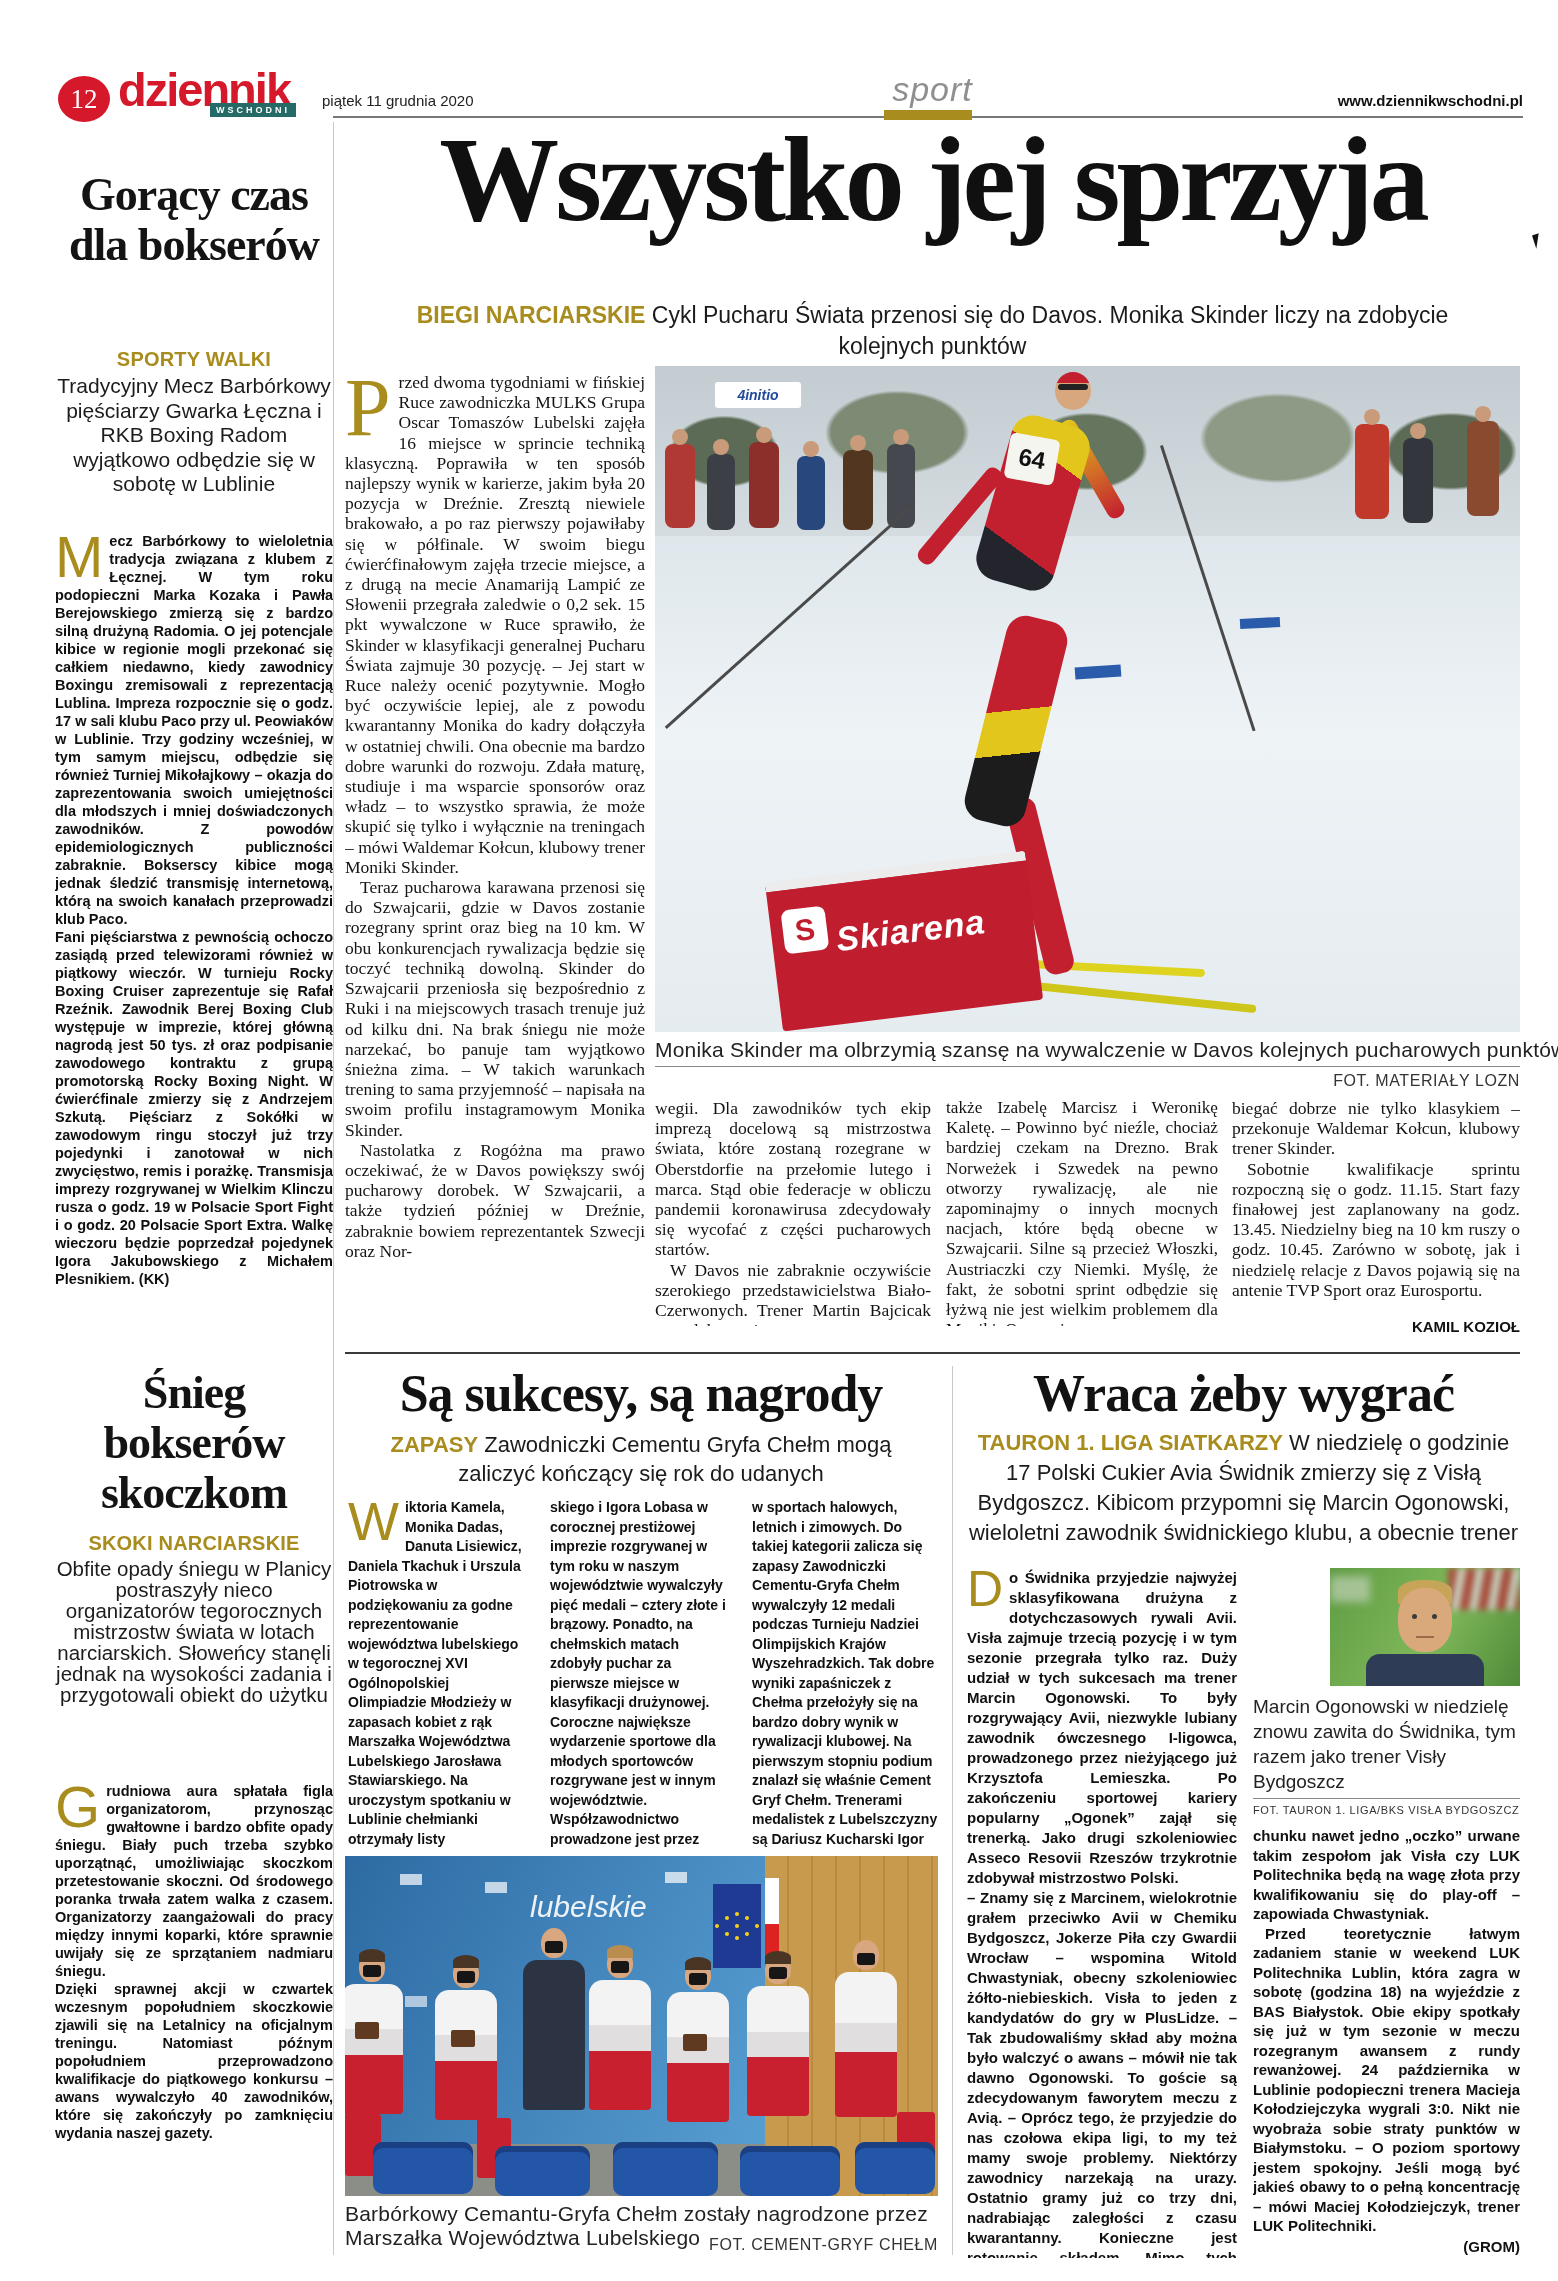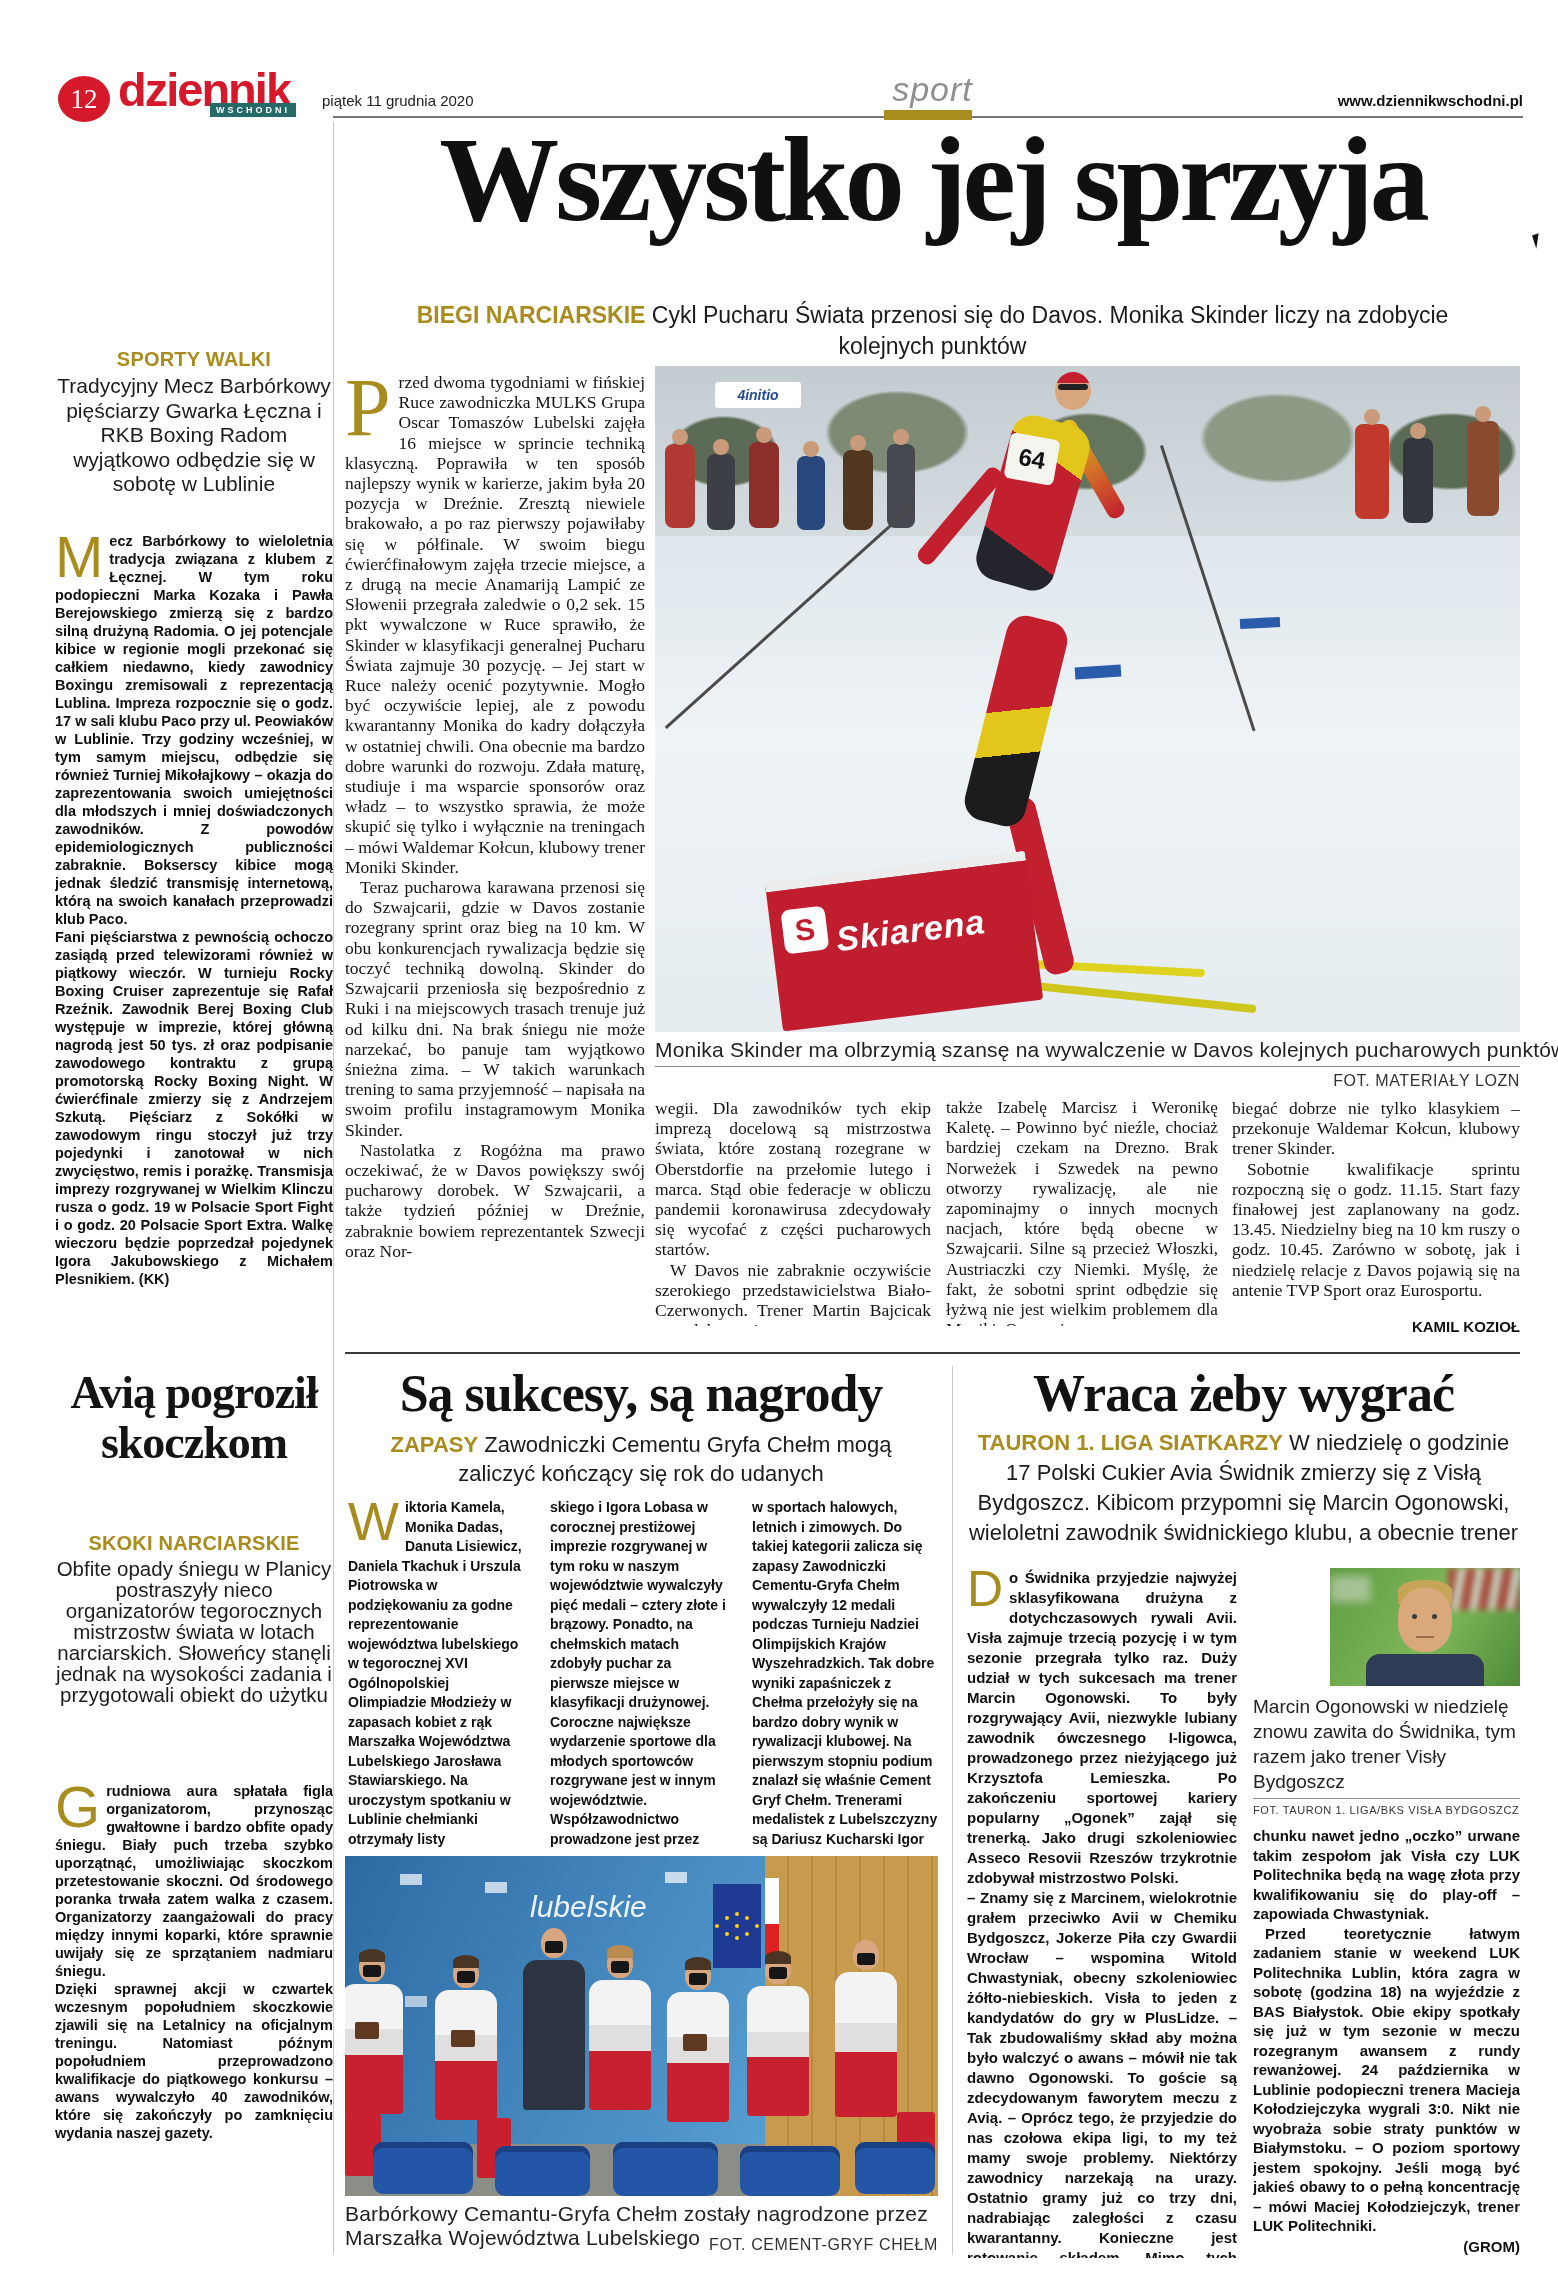--- a/index.html
+++ b/index.html
@@ -80,28 +80,29 @@
   </div>
   <div class="abs datefld" style="left:322px;top:92px;">piątek 11 grudnia 2020</div>
   <div class="abs sectionhdr ctr" style="left:345px;top:70px;width:1175px;font-style:italic;">sport</div>
   <div class="abs web" style="left:1230px;top:92px;width:293px;text-align:right;">www.dziennikwschodni.pl</div>
   <div class="abs rule" style="left:333px;top:116px;width:1190px;height:2px;"></div>
   <div class="abs" style="left:884px;top:110px;width:88px;height:10px;background:#a88c1e;"></div>
   <div class="abs" style="left:1534px;top:234px;width:0;height:0;border-left:7px solid #111;border-bottom:14px solid transparent;transform:rotate(-18deg);"></div>
 
   <div class="abs vdiv" style="left:333px;top:122px;height:2133px;"></div>
 
+  <div class="abs sb-title ctr clip" style="left:55px;top:170px;width:278px;height:156px;">Gorący czas dla bokserów</div>
   <div class="abs kicker ctr" style="left:55px;top:348px;width:278px;">SPORTY WALKI</div>
   <div class="abs lead ctr clip" style="left:55px;top:374px;width:278px;height:150px;">Tradycyjny Mecz Barbórkowy pięściarzy Gwarka Łęczna i RKB Boxing Radom wyjątkowo odbędzie się w sobotę w Lublinie</div>
   <div class="abs sb-body just clip" style="left:55px;top:532px;width:278px;height:812px;">
     <div class="para"><span class="dc-sans">M</span><span>ecz Barbórkowy to wieloletnia tradycja związana z klubem z Łęcznej. W tym roku podopieczni Marka Kozaka i Pawła Berejowskiego zmierzą się z bardzo silną drużyną Radomia. O jej potencjale kibice w regionie mogli przekonać się całkiem niedawno, kiedy zawodnicy Boxingu zremisowali z reprezentacją Lublina. Impreza rozpocznie się o godz. 17 w sali klubu Paco przy ul. Peowiaków w Lublinie. Trzy godziny wcześniej, w tym samym miejscu, odbędzie się również Turniej Mikołajkowy – okazja do zaprezentowania swoich umiejętności dla młodszych i mniej doświadczonych zawodników. Z powodów epidemiologicznych publiczności zabraknie. Bokserscy kibice mogą jednak śledzić transmisję internetową, którą na swoich kanałach przeprowadzi klub Paco.</span></div>
     <div class="para"><span>Fani pięściarstwa z pewnością ochoczo zasiądą przed telewizorami również w piątkowy wieczór. W turnieju Rocky Boxing Cruiser zaprezentuje się Rafał Rzeźnik. Zawodnik Berej Boxing Club występuje w imprezie, której główną nagrodą jest 50 tys. zł oraz podpisanie zawodowego kontraktu z grupą promotorską Rocky Boxing Night. W ćwierćfinale zmierzy się z Andrzejem Szkutą. Pięściarz z Sokółki w zawodowym ringu stoczył już trzy pojedynki i zanotował w nich zwycięstwo, remis i porażkę. Transmisja imprezy rozgrywanej w Wielkim Klinczu rusza o godz. 19 w Polsacie Sport Fight i o godz. 20 Polsacie Sport Extra. Walkę wieczoru będzie poprzedzał pojedynek Igora Jakubowskiego z Michałem Plesnikiem. (KK)</span></div>
   </div>
 
-  <div class="abs sb-title ctr clip" style="left:55px;top:1368px;width:278px;height:158px;">Avią pogroził skoczkom</div>
+  <div class="abs sb-title ctr clip" style="left:55px;top:1368px;width:278px;height:158px;">Śnieg bokserów skoczkom</div>
   <div class="abs kicker ctr" style="left:55px;top:1532px;width:278px;">SKOKI NARCIARSKIE</div>
   <div class="abs lead2 ctr clip" style="left:55px;top:1558px;width:278px;height:214px;">Obfite opady śniegu w Planicy postraszyły nieco organizatorów tegorocznych mistrzostw świata w lotach narciarskich. Słoweńcy stanęli jednak na wysokości zadania i przygotowali obiekt do użytku</div>
   <div class="abs sb-body just clip" style="left:55px;top:1782px;width:278px;height:480px;">
     <div class="para"><span class="dc-sans">G</span><span>rudniowa aura spłatała figla organizatorom, przynosząc gwałtowne i bardzo obfite opady śniegu. Biały puch trzeba szybko uporzątnąć, umożliwiając skoczkom przetestowanie skoczni. Od środowego poranka trwała zatem walka z czasem. Organizatorzy zaangażowali do pracy między innymi koparki, które sprawnie uwijały się ze sprzątaniem nadmiaru śniegu.</span></div>
     <div class="para"><span>Dzięki sprawnej akcji w czwartek wczesnym popołudniem skoczkowie zjawili się na Letalnicy na oficjalnym treningu. Natomiast późnym popołudniem przeprowadzono kwalifikacje do piątkowego konkursu – awans wywalczyło 40 zawodników, które się zakończyły po zamknięciu wydania naszej gazety.</span></div>
   </div>
 
   <div class="abs mkick ctr clip" style="left:400px;top:300px;width:1065px;height:64px;">
     <b>BIEGI NARCIARSKIE</b>&nbsp;<span>Cykl Pucharu Świata przenosi się do Davos. Monika Skinder liczy na zdobycie kolejnych punktów</span>
   </div>

